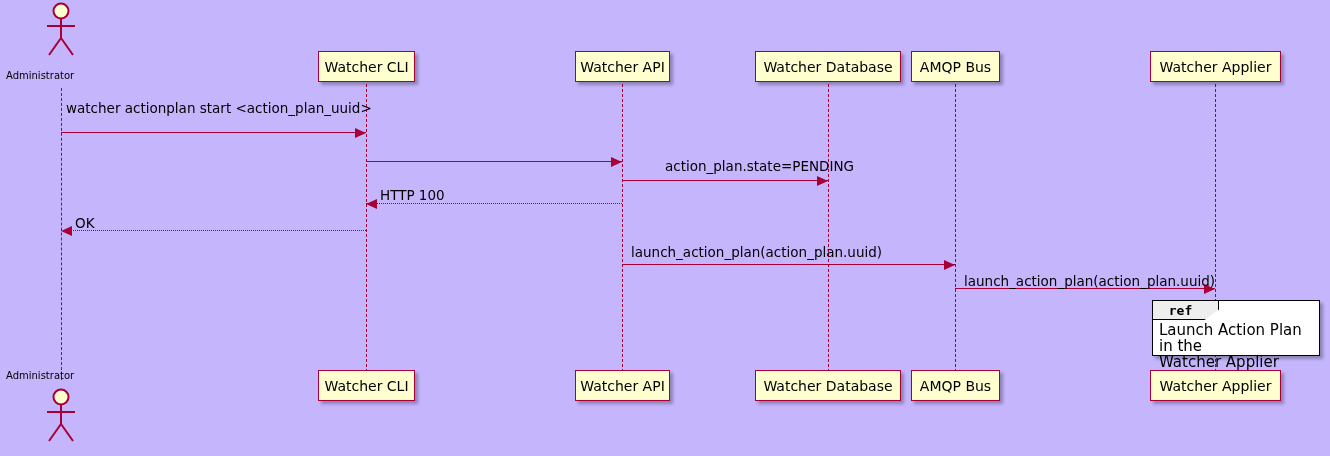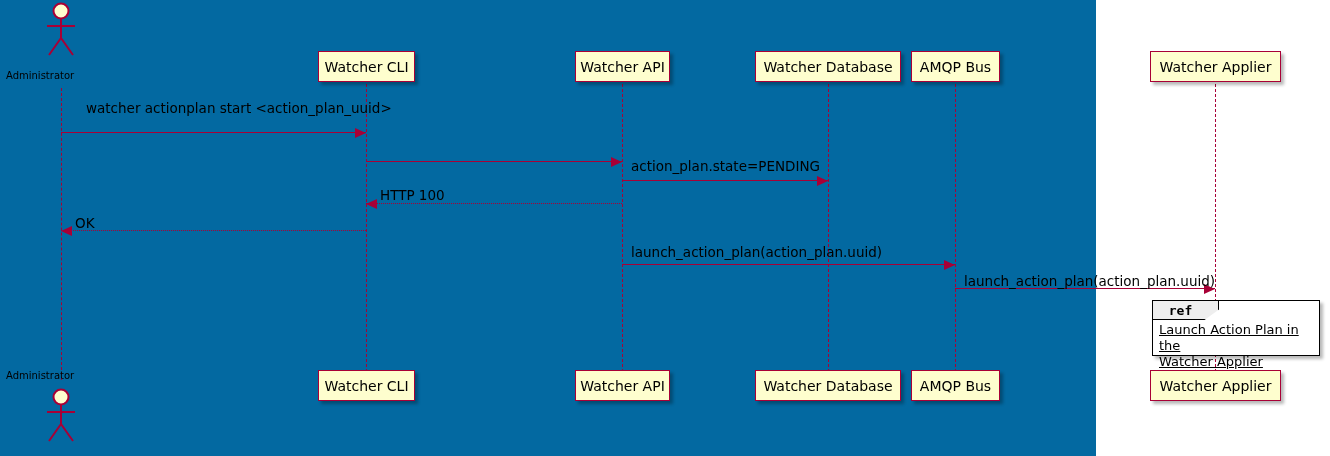--- a/index.html
+++ b/index.html
@@ -8,23 +8,23 @@
     background: #FFFFFF;
   }
   body {
     width: 1330px;
     height: 456px;
     font-family: "DejaVu Sans", sans-serif;
     overflow: hidden;
   }
   #diagram {
     position: relative;
-    width: 1096px;
+    width: 1330px;
     height: 456px;
-    background: #0369a1;
+    background: #c4b5fd;
   }
 
   
   .lifeline {
     position: absolute;
     width: 0;
     border-left: 1px dashed #A80036;
   }
 
   
@@ -112,25 +112,24 @@
     font-weight: bold;
     font-size: 13px;
     color: #000000;
     padding-right: 10px;
     box-sizing: border-box;
   }
   .ref-body {
     position: absolute;
     left: 6px;
     top: 21px;
-    font-size: 13px;
+    font-size: 15px;
     color: #000000;
     line-height: 16px;
     white-space: pre-line;
-    text-decoration: underline;
   }
 </style>
 </head>
 <body>
 
 <div id="diagram">
 
 <div class="lifeline" style="left: 61px; top: 88px; height: 292px;"></div>
     <div class="lifeline" style="left: 366px; top: 84px; height: 288px;"></div>
     <div class="lifeline" style="left: 622px; top: 84px; height: 288px;"></div>
@@ -180,26 +179,26 @@
     <div class="actor" style="left: 39px; top: 388px;">
       <svg width="44" height="56" viewBox="0 0 44 56">
         <g stroke="#A80036" stroke-width="2" fill="none">
           <circle cx="22" cy="9" r="7.5" fill="#FEFECE"></circle>
           <path d="M22 17 L22 36 M8 24 L36 24 M22 36 L10 53 M22 36 L34 53"></path>
         </g>
       </svg>
     </div>
     <div class="msg-line" style="left: 61px; top: 132px; width: 305px;"></div>
     <div class="arrowhead right" style="top: 127.5px; left: 355px;"></div>
-    <div class="msg-label" style="left: 66px; top: 102px; margin-left: 20px;">watcher actionplan start &lt;action_plan_uuid&gt;</div>
+    <div class="msg-label" style="left: 66px; top: 102px;">watcher actionplan start &lt;action_plan_uuid&gt;</div>
     <div class="msg-line" style="left: 366px; top: 161px; width: 256px;"></div>
     <div class="arrowhead right" style="top: 156.5px; left: 611px;"></div>
     <div class="msg-line" style="left: 622px; top: 180px; width: 206px;"></div>
     <div class="arrowhead right" style="top: 175.5px; left: 817px;"></div>
-    <div class="msg-label" style="left: 631px; top: 160px;">action_plan.state=PENDING</div>
+    <div class="msg-label" style="left: 665px; top: 160px;">action_plan.state=PENDING</div>
     <div class="msg-line dotted" style="left: 366px; top: 203px; width: 256px;"></div>
     <div class="arrowhead left" style="top: 198.5px; left: 366px;"></div>
     <div class="msg-label" style="left: 380px; top: 189px;">HTTP 100</div>
     <div class="msg-line dotted" style="left: 61px; top: 230px; width: 305px;"></div>
     <div class="arrowhead left" style="top: 225.5px; left: 61px;"></div>
     <div class="msg-label" style="left: 75px; top: 217px;">OK</div>
     <div class="msg-line" style="left: 622px; top: 264px; width: 333px;"></div>
     <div class="arrowhead right" style="top: 259.5px; left: 944px;"></div>
     <div class="msg-label" style="left: 631px; top: 246px;">launch_action_plan(action_plan.uuid)</div>
     <div class="msg-line" style="left: 955px; top: 288px; width: 260px;"></div>

